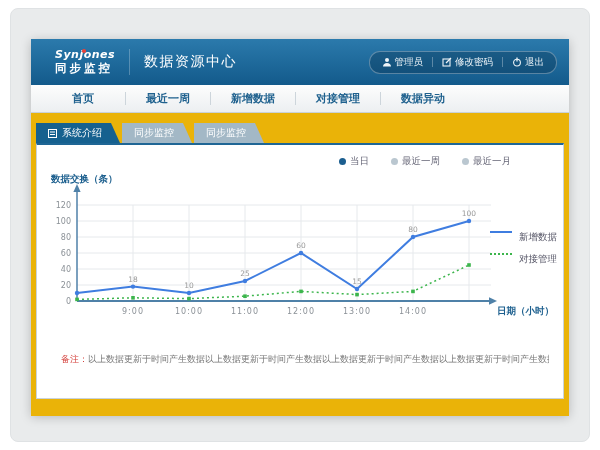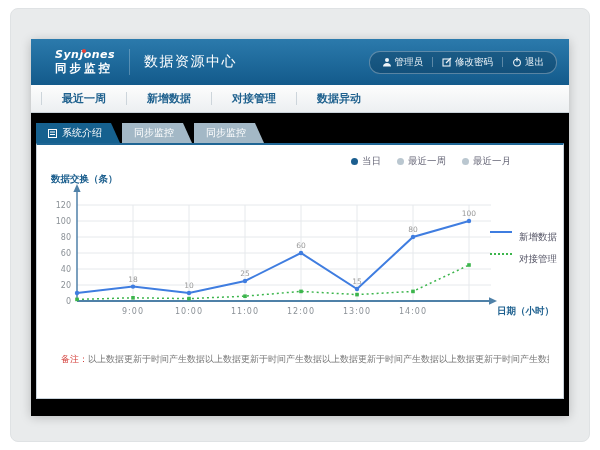--- a/index.html
+++ b/index.html
@@ -26,30 +26,30 @@
   .pill-item svg{display:block;}
 
   
   .nav{height:27px;background:linear-gradient(#fdfdfd,#eceff1);border-bottom:1px solid #c9d2d8;
        display:flex;align-items:stretch;padding-left:10px;}
   .nav-item{width:84px;display:flex;align-items:center;justify-content:center;font-size:11px;
             font-weight:bold;color:#1f618e;cursor:pointer;}
   .nav-sep{width:1px;background:#cdd5db;margin:7px 0;}
 
   
-  .content{height:303px;background:#000000;padding:10px 5px 0;box-sizing:border-box;}
+  .content{height:303px;background:#eab308;padding:10px 5px 0;box-sizing:border-box;}
   .tabs{display:flex;gap:2px;height:20px;}
   .tab{background:#a3b8c6;color:#fff;font-size:10px;display:flex;align-items:center;gap:5px;
        padding:0 18px 0 12px;clip-path:polygon(0 0,calc(100% - 9px) 0,100% 100%,0 100%);cursor:pointer;}
   .tab.active{background:#16618f;}
   .tab svg{display:block;}
 
   .panel{background:#fff;border:1px solid #c9d3db;border-top:2px solid #1f6695;height:256px;
          position:relative;box-sizing:border-box;}
-  .radio-row{position:absolute;top:10px;right:52px;display:flex;gap:16px;font-size:9.5px;color:#667;}
+  .radio-row{position:absolute;top:10px;right:52px;display:flex;gap:22px;font-size:9.5px;color:#667;}
   .radio-item{display:flex;align-items:center;cursor:pointer;}
   .radio-dot{width:7px;height:7px;border-radius:50%;background:#bac7d0;margin-right:4px;}
   .radio-item.selected .radio-dot{background:#1b5e8f;}
 
   .chart-wrap{position:absolute;left:10px;top:26px;width:520px;height:156px;}
   .legend{position:absolute;right:10px;top:60px;font-size:9.5px;color:#556;}
   .legend-item{display:flex;margin-bottom:9px;cursor:default;}
   .swatch{width:22px;border-top:2px solid #3f7de0;margin-right:7px;display:inline-block;}
   .swatch.dotted{border-top-style:dotted;}
 
@@ -99,20 +99,21 @@
                 <circle cx="5" cy="5.6" r="3.4" fill="none" stroke="#eef4f8" stroke-width="1.1"></circle>
                 <line x1="5" y1="0.6" x2="5" y2="4.4" stroke="#eef4f8" stroke-width="1.3"></line>
               </svg>
           </span>
           <span>退出</span>
         </span>
       </div>
     </div>
 
     <div class="nav">
+      <div class="nav-item">首页</div>
       <div class="nav-sep"></div>
       <div class="nav-item">最近一周</div>
       <div class="nav-sep"></div>
       <div class="nav-item">新增数据</div>
       <div class="nav-sep"></div>
       <div class="nav-item">对接管理</div>
       <div class="nav-sep"></div>
       <div class="nav-item">数据异动</div>
     </div>
 

